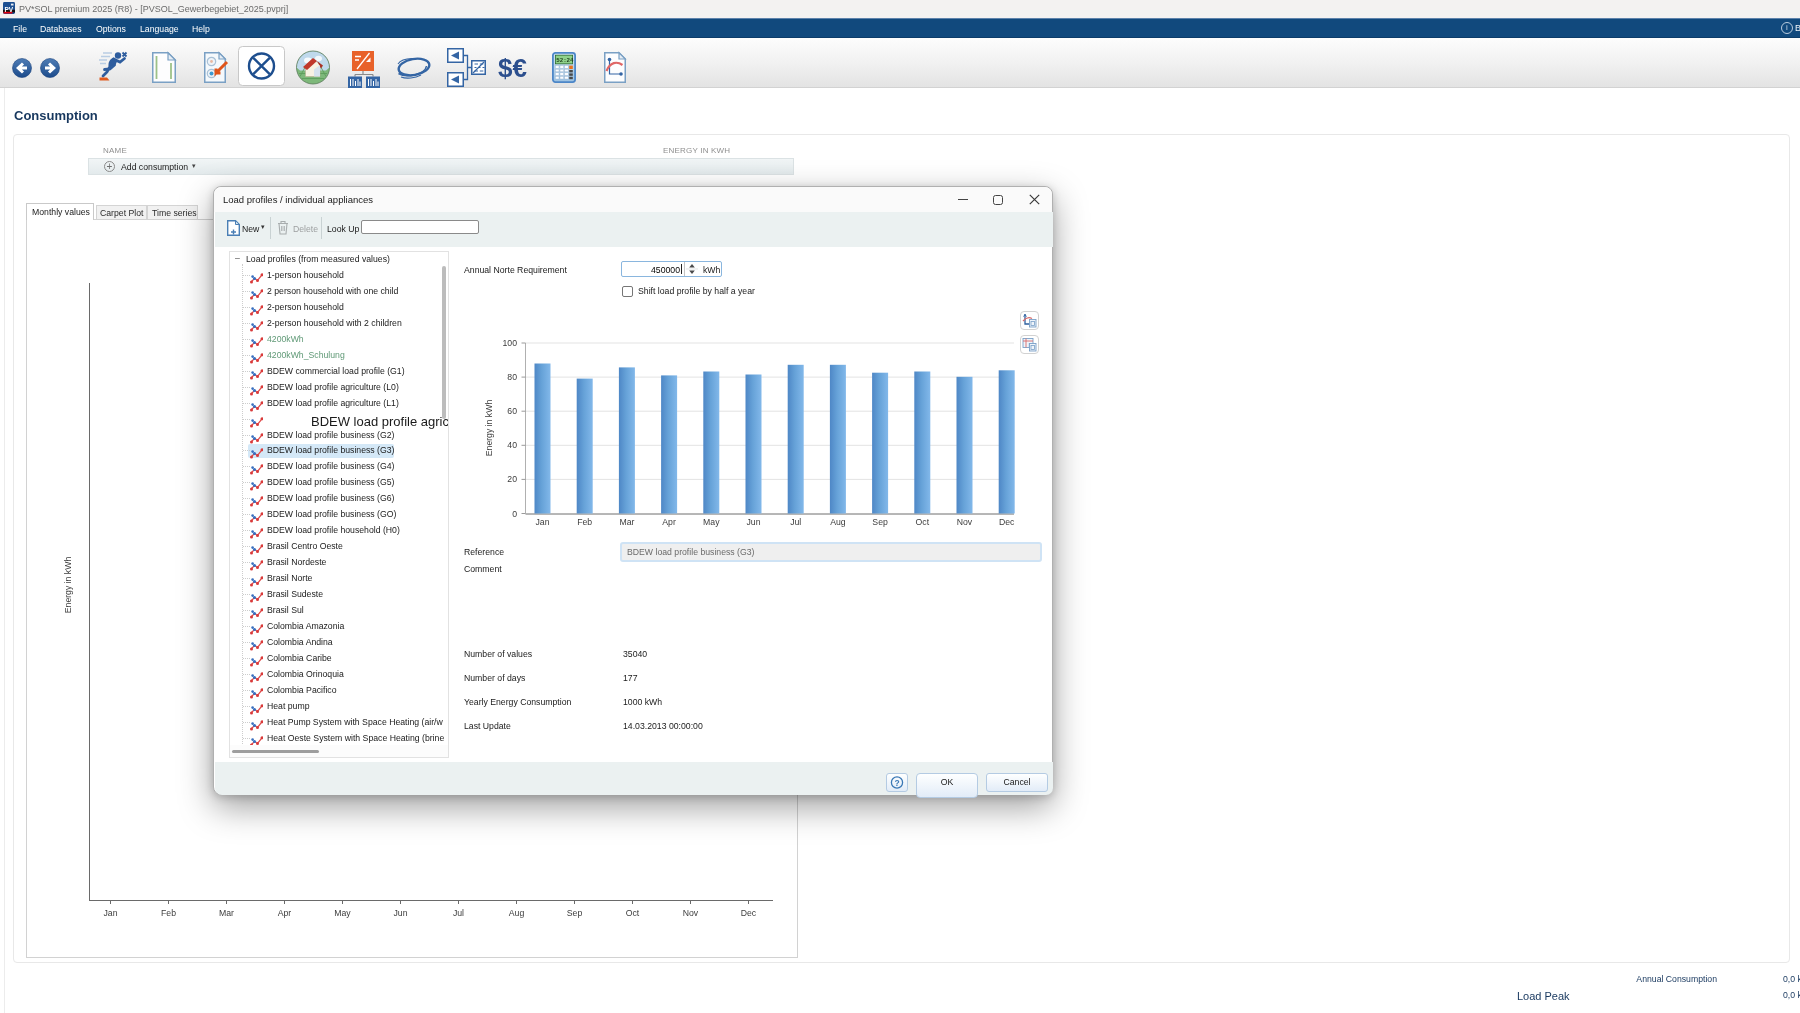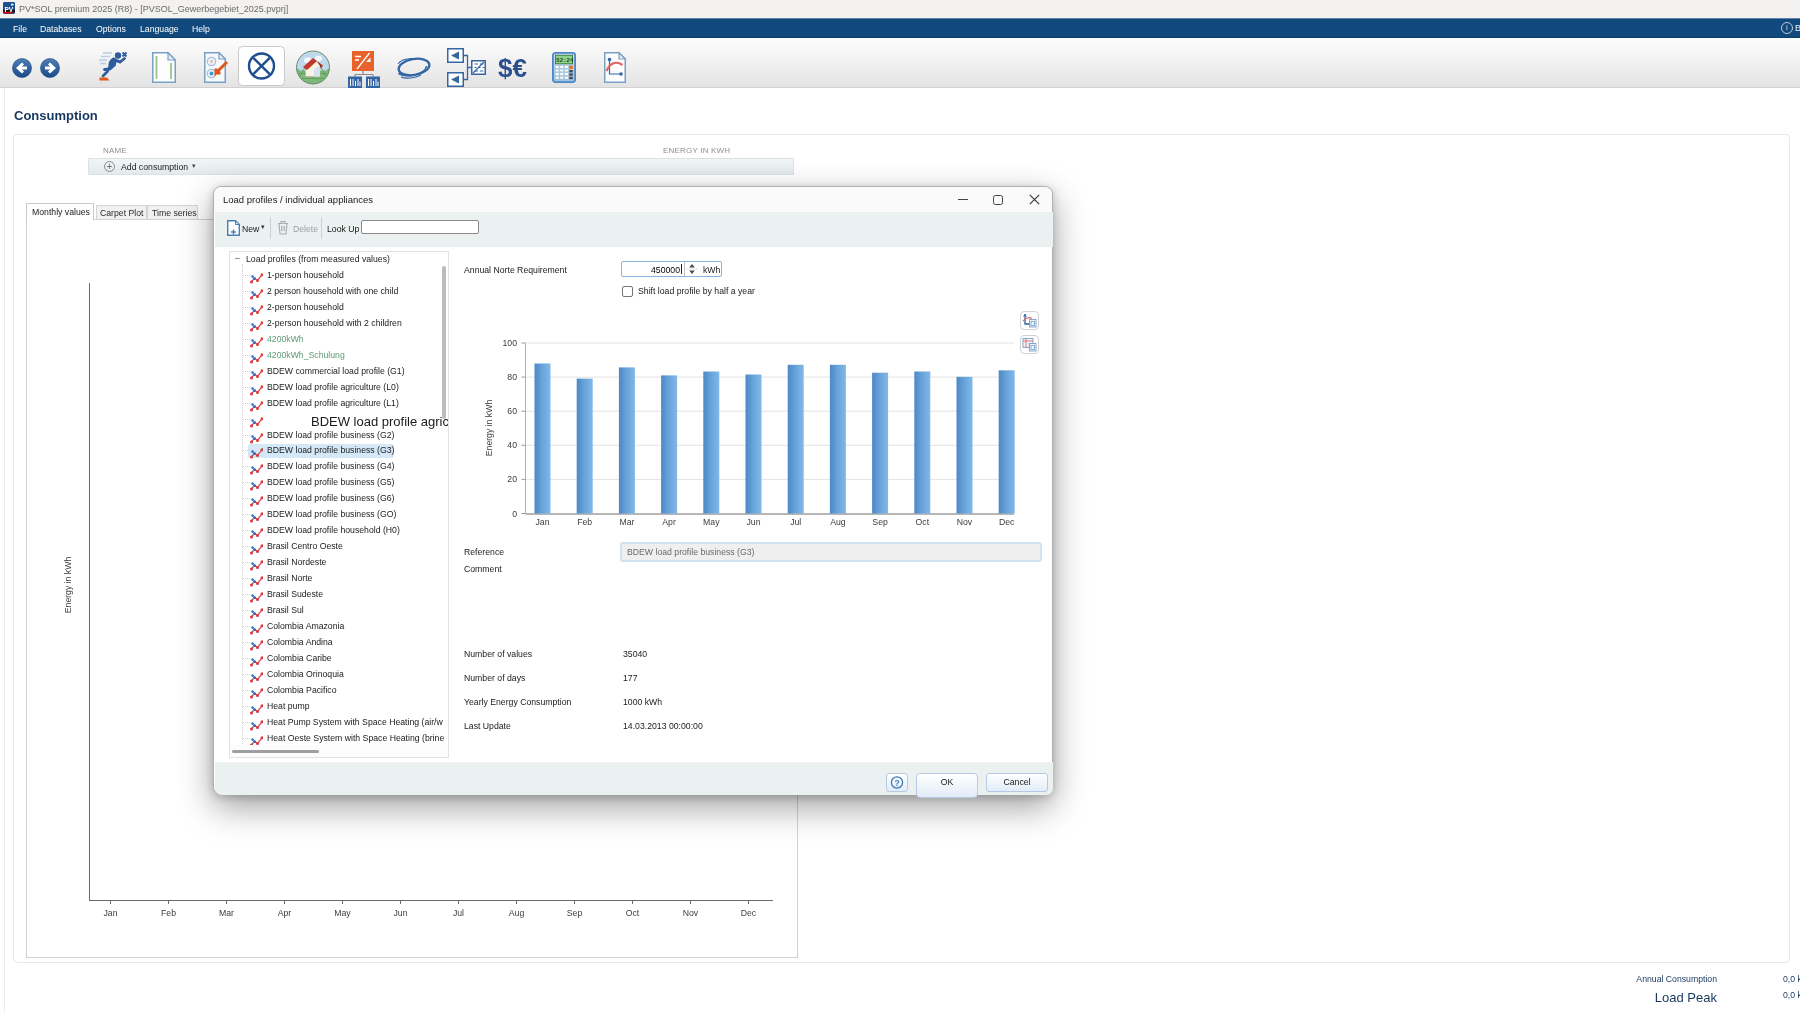--- a/index.html
+++ b/index.html
@@ -201,21 +201,21 @@
       <text x="369.5" y="16">Jul</text>
       <text x="427.5" y="16">Aug</text>
       <text x="485.5" y="16">Sep</text>
       <text x="543.5" y="16">Oct</text>
       <text x="601.5" y="16">Nov</text>
       <text x="659.5" y="16">Dec</text>
   </g>
 </svg>
 
 <div class="abs nw" style="left:1517px;top:974px;width:200px;text-align:right;font-size:8.7px;color:#17375e;">Annual Consumption</div>
-<div class="abs nw" style="left:1517px;top:990px;width:200px;text-align:right;font-size:13px;color:#17375e;">Load Peak</div>
+<div class="abs nw" style="left:1517px;top:990px;width:200px;text-align:left;font-size:11px;color:#17375e;">Load Peak</div>
 <div class="abs nw" style="left:1783px;top:974px;font-size:8.7px;color:#17375e;">0,0 kWh</div>
 <div class="abs nw" style="left:1783px;top:990px;font-size:8.7px;color:#17375e;">0,0 kW</div>
 
 <div class="abs" style="left:213px;top:186px;width:840px;height:609px;background:#fff;border:1px solid #b0b0b0;border-radius:8px;box-shadow:0 12px 34px rgba(0,0,0,.38),0 2px 8px rgba(0,0,0,.18);">
   <div class="abs" style="left:0;top:0;width:838px;height:25px;background:#fafafa;border-radius:8px 8px 0 0;"></div>
   <div class="abs nw" style="left:9px;top:7px;font-size:9.5px;color:#1a1a1a;">Load profiles / individual appliances</div>
   <div class="abs" style="left:744px;top:12px;width:10px;height:1.4px;background:#444;"></div>
   <div class="abs" style="left:779px;top:7.5px;width:10px;height:10px;border:1.4px solid #444;border-radius:2.5px;"></div>
   <svg class="abs" style="left:815px;top:7px" width="11" height="11" viewBox="0 0 11 11">
       <path d="M0.8,0.8 L10.2,10.2 M10.2,0.8 L0.8,10.2" stroke="#3a3a3a" stroke-width="1.2"></path>

